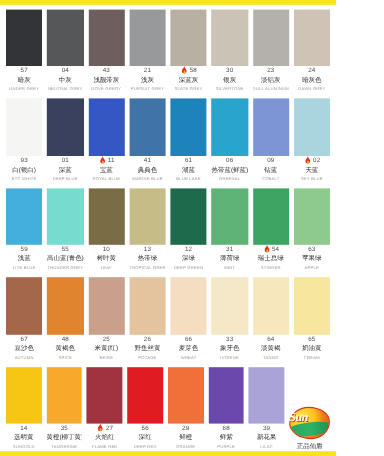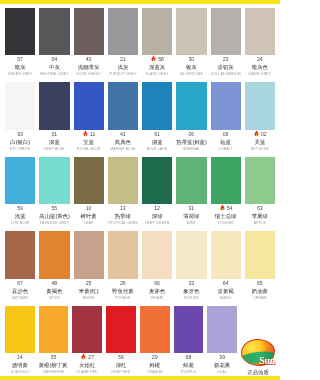--- a/index.html
+++ b/index.html
@@ -139,23 +139,24 @@
     right: -4px;
     bottom: 2px;
     height: 11px;
     background: linear-gradient(90deg, #2aa35b 0%, #2fb36a 50%, #1f8a4d 100%);
     border-radius: 50% 50% 40% 40%;
     transform: rotate(-7deg);
   }
   .seal-text {
     position: absolute;
     left: 0; right: 0;
-    top: 16px;
-    text-align: right;
+    top: 4px;
+    text-align: left;
     font-family: "Liberation Serif", serif;
+    font-style: italic;
     font-weight: bold;
     font-size: 10px;
     color: #ffffff;
     text-shadow: 0.5px 0.5px 0 #b4300f;
     letter-spacing: -0.3px;
   }
   .seal-label {
     font-size: 5.4px;
     color: #2b2b2b;
     line-height: 8px;

